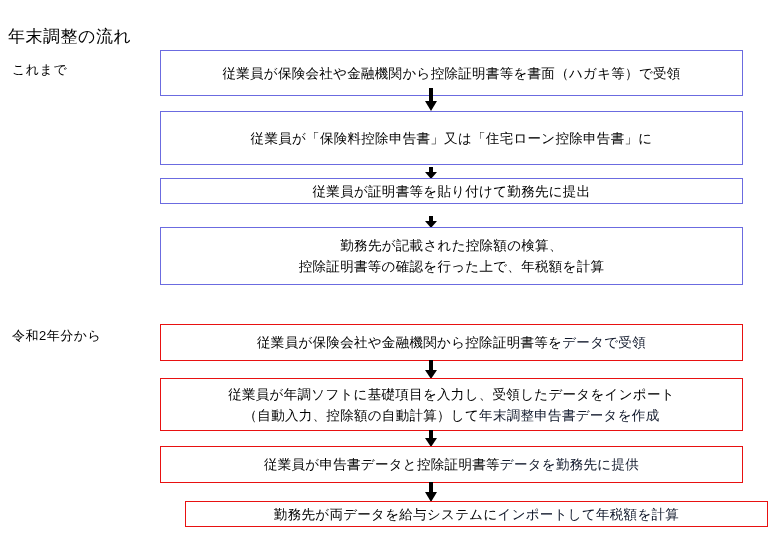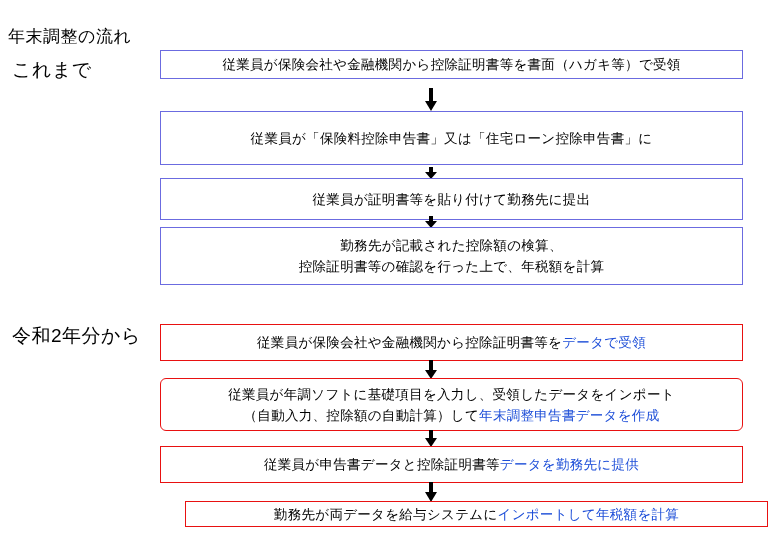--- a/index.html
+++ b/index.html
@@ -22,21 +22,21 @@
     top: 1px;
     font-size: 17px;
     line-height: 24px;
     letter-spacing: 0.5px;
     white-space: nowrap;
     margin-top: 24px;
   }
 
   .section-label {
     position: absolute;
-    font-size: 19px;
+    font-size: 13px;
     line-height: 22px;
     letter-spacing: 0.5px;
     white-space: nowrap;
   }
   #label-past      { left: 12px; top: 59px; }
   #label-from-r2   { left: 12px; top: 325px; }
 
   .flow-box {
     position: absolute;
     left: 160px;
@@ -48,31 +48,31 @@
     text-align: center;
     font-size: 13.5px;
     line-height: 21px;
     letter-spacing: 0.3px;
     background: #ffffff;
   }
   .flow-box.blue { border: 1.6px solid #6b6be0; }
   .flow-box.red  { border: 1.6px solid #e81111; }
 
   .flow-box .box-text { display: block; padding: 0 6px; }
-  .hl { color: #1d4ed8; }
+  .hl { color: #0f172a; }
 
   
-  #past-box-1 { top: 50px;  height: 29px; }
+  #past-box-1 { top: 50px;  height: 46px; }
   #past-box-2 { top: 111px; height: 54px; }
-  #past-box-3 { top: 178px; height: 42px; }
+  #past-box-3 { top: 178px; height: 26px; }
   #past-box-4 { top: 227px; height: 58px; }
 
   
   #new-box-1 { top: 324px; height: 37px; }
-  #new-box-2 { top: 378px; height: 53px; border-radius: 6px; }
+  #new-box-2 { top: 378px; height: 53px; }
   #new-box-3 { top: 446px; height: 37px; }
   #new-box-4 { top: 501px; height: 26px; margin-left: 25px; }
 
   
   .connector {
     position: absolute;
     left: 424px;
     width: 14px;
     display: block;
   }

